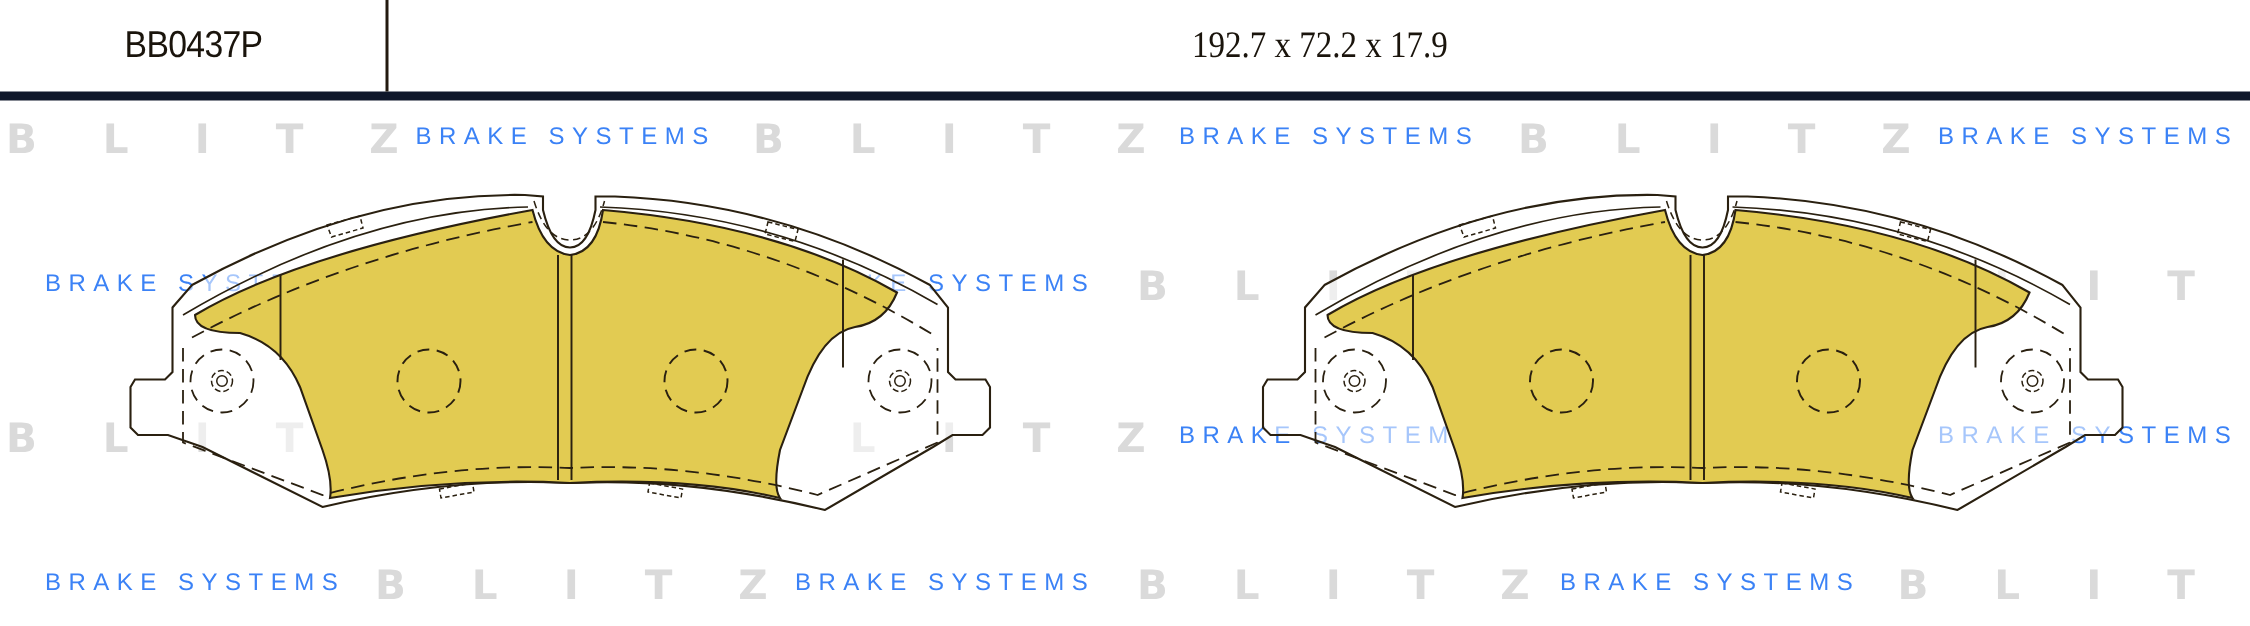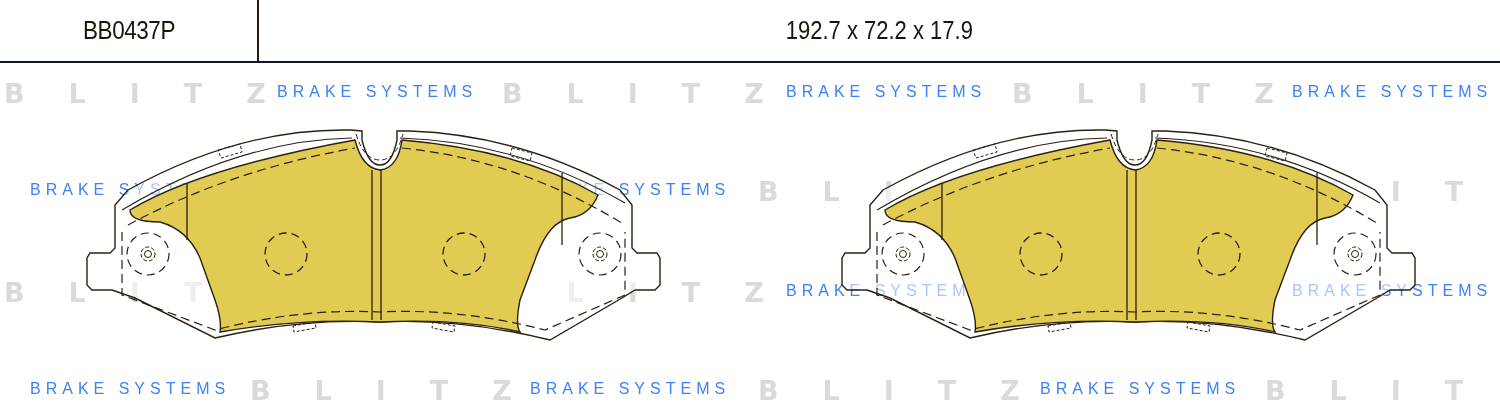--- a/index.html
+++ b/index.html
@@ -1,28 +1,28 @@
 <!DOCTYPE html>
 <html><head>
 <meta charset="utf-8">
 <style>
   html, body { margin: 0; padding: 0; background: #ffffff; }
   body { width: 1500px; height: 417px; position: relative; overflow: hidden;
          font-family: "DejaVu Sans Condensed", "DejaVu Sans", sans-serif; }
   .header { position: absolute; left: 0; top: 0; width: 1500px; height: 61px;
-            border-bottom: 2px solid #0f172a; }
+            border-bottom: 6px solid #0f172a; }
   .part-no { position: absolute; left: 0; top: 0; width: 258px; height: 61px;
              display: flex; align-items: center; justify-content: center;
              font-size: 25px; color: #1a140c; letter-spacing: -0.5px;
              font-family: "Liberation Sans Narrow", "Liberation Sans", sans-serif; transform: scaleX(0.9); }
   .divider { position: absolute; left: 257px; top: 0; width: 2px; height: 61px; background: #231a0f; }
   .dims { position: absolute; left: 259px; top: 0; right: 0; height: 61px;
           display: flex; align-items: center; justify-content: center;
           font-size: 25px; color: #1a140c;
-          font-family: Liberation Sans, sans-serif; }
+          font-family: Liberation Serif, serif; }
   .dims span { display: inline-block; transform: scaleX(0.88); }
   .wm-layer { position: absolute; left: 0; top: 0; width: 1500px; height: 378px; pointer-events: none; text-align: center; }
   .wm { position: absolute; color: #d6d6d6; white-space: nowrap; line-height: 1; }
   .wm.logo { font-family: "DejaVu Sans", sans-serif; font-weight: bold; font-size: 27px;
              letter-spacing: 44px; color: #dadada; }
   .wm.tag { font-family: "Liberation Sans", sans-serif; font-size: 16px;
             letter-spacing: 5px; color: #3b82f6; }
   .pads { position: absolute; left: 0; top: 0; width: 1500px; height: 417px; }
   svg { position: absolute; left: 0; top: 0; }
 </style>

